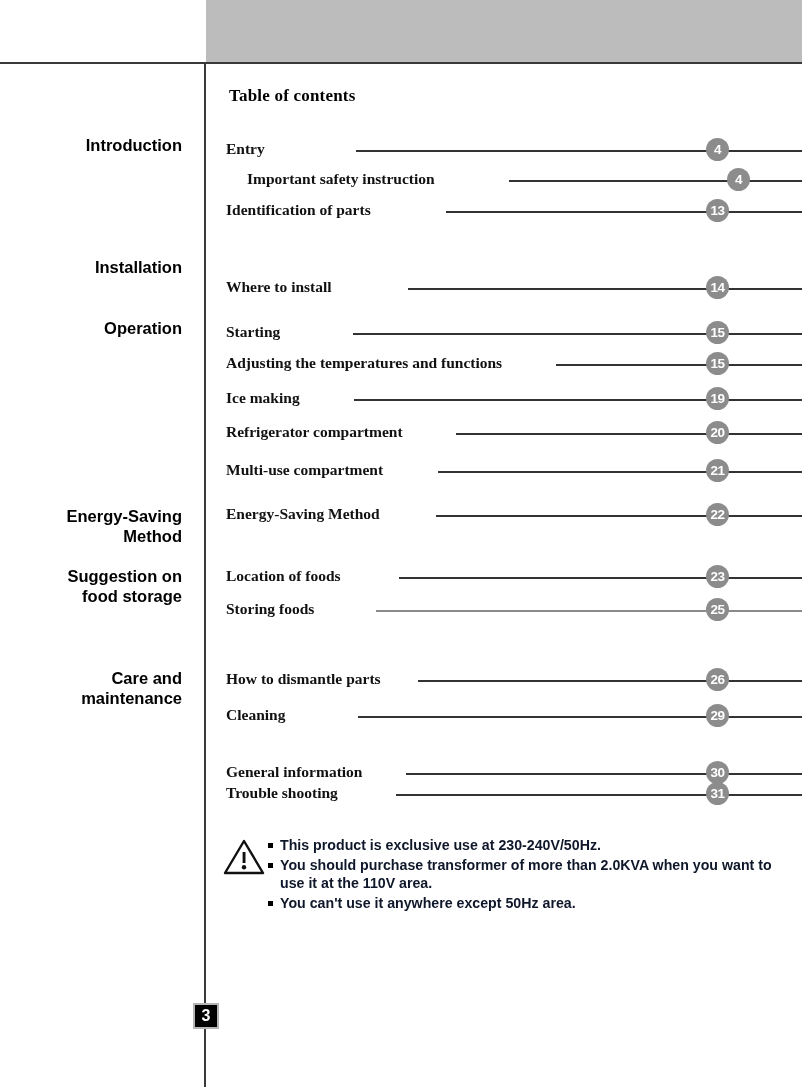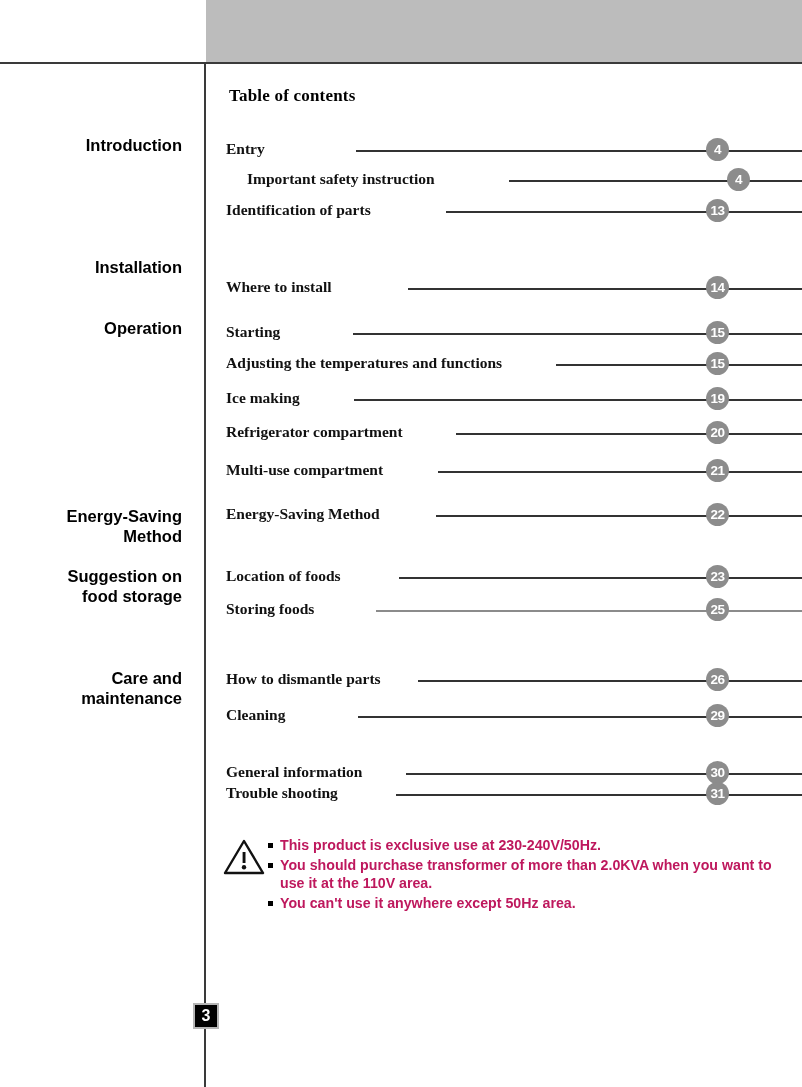--- a/index.html
+++ b/index.html
@@ -136,21 +136,21 @@
   }
   #warning-list {
     position: absolute;
     left: 44px;
     top: 0;
     width: 516px;
     font-family: "Liberation Sans", sans-serif;
     font-weight: bold;
     font-size: 14.2px;
     line-height: 18.5px;
-    color: #be185d;
+    color: #0f172a;
   }
   .warn-item {
     position: relative;
     padding-left: 14px;
     margin-bottom: 1px;
   }
   .warn-bullet {
     position: absolute;
     left: 2px;
     top: 7px;

